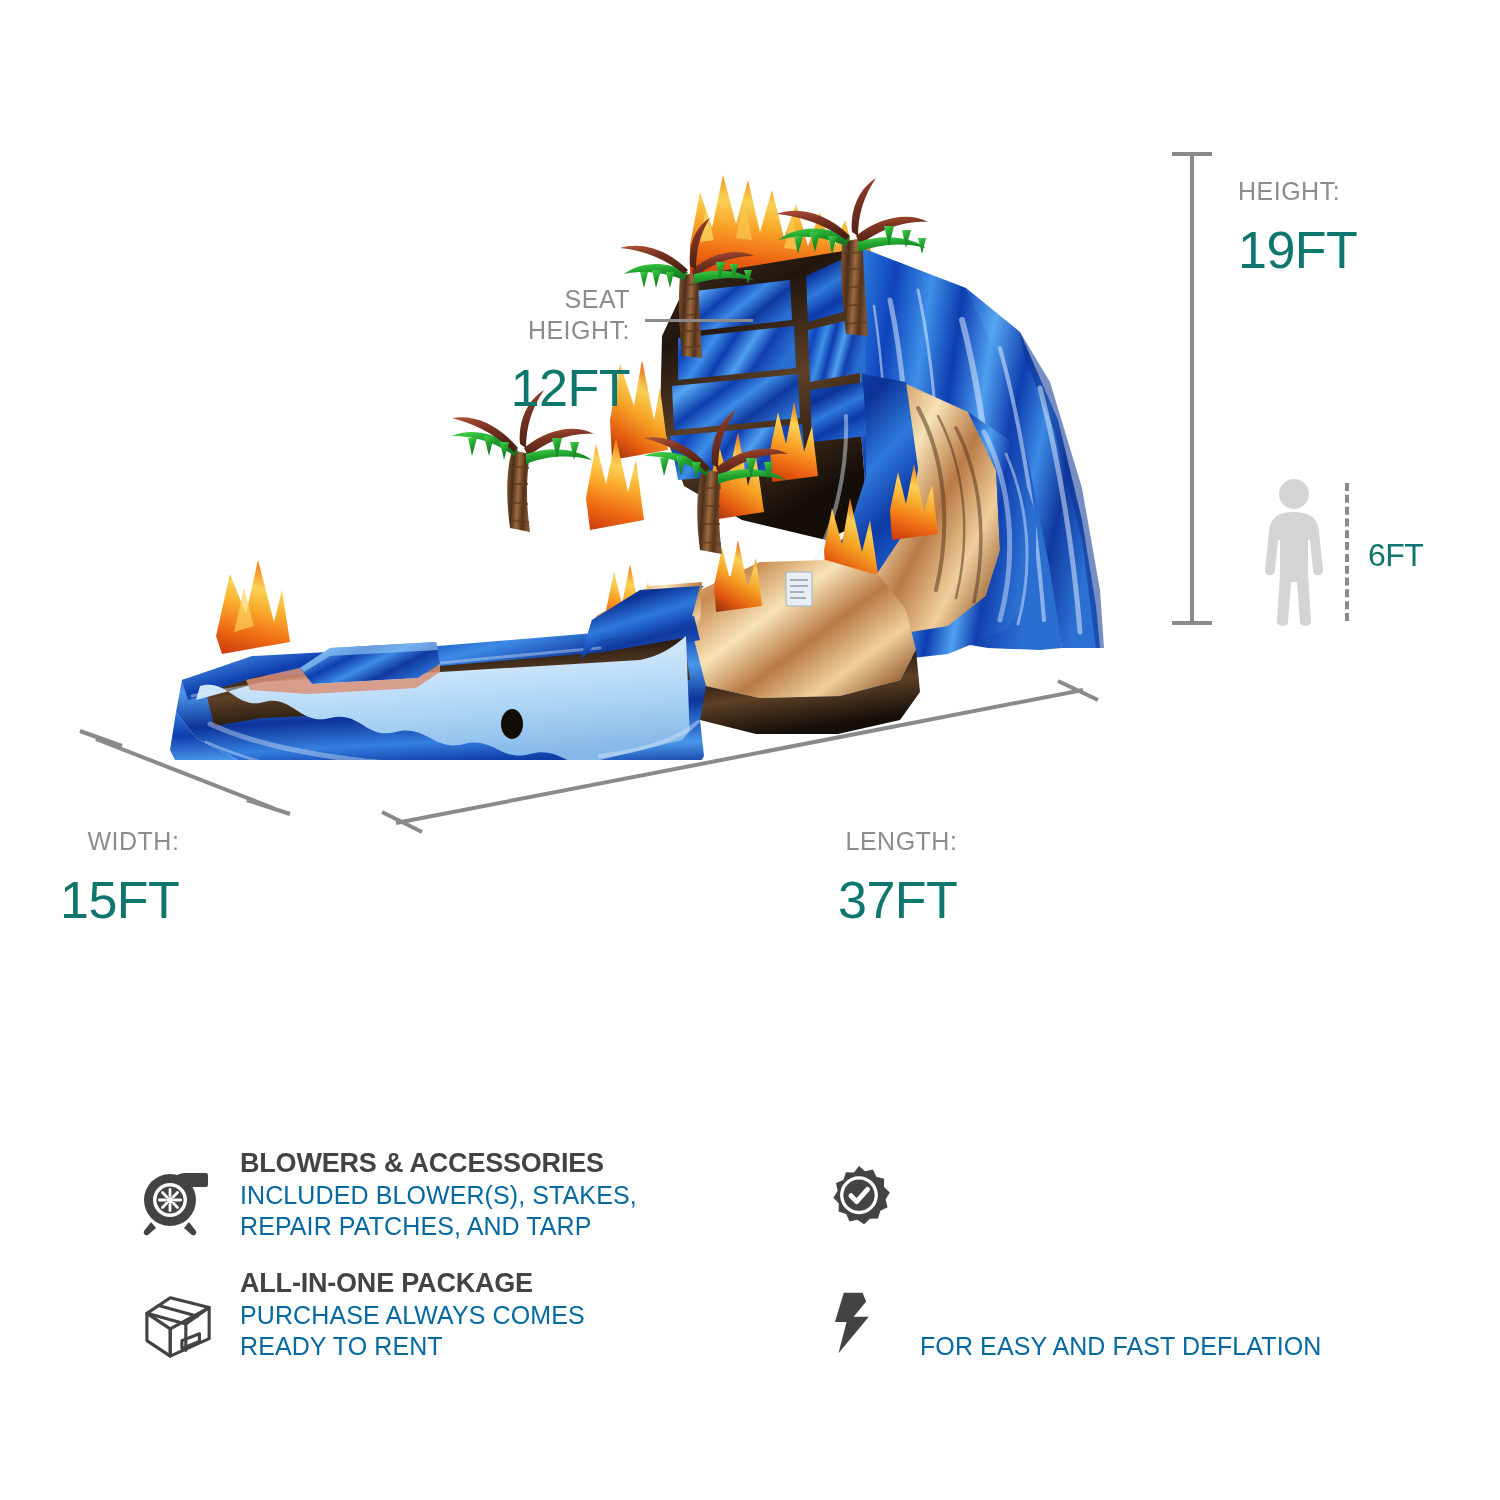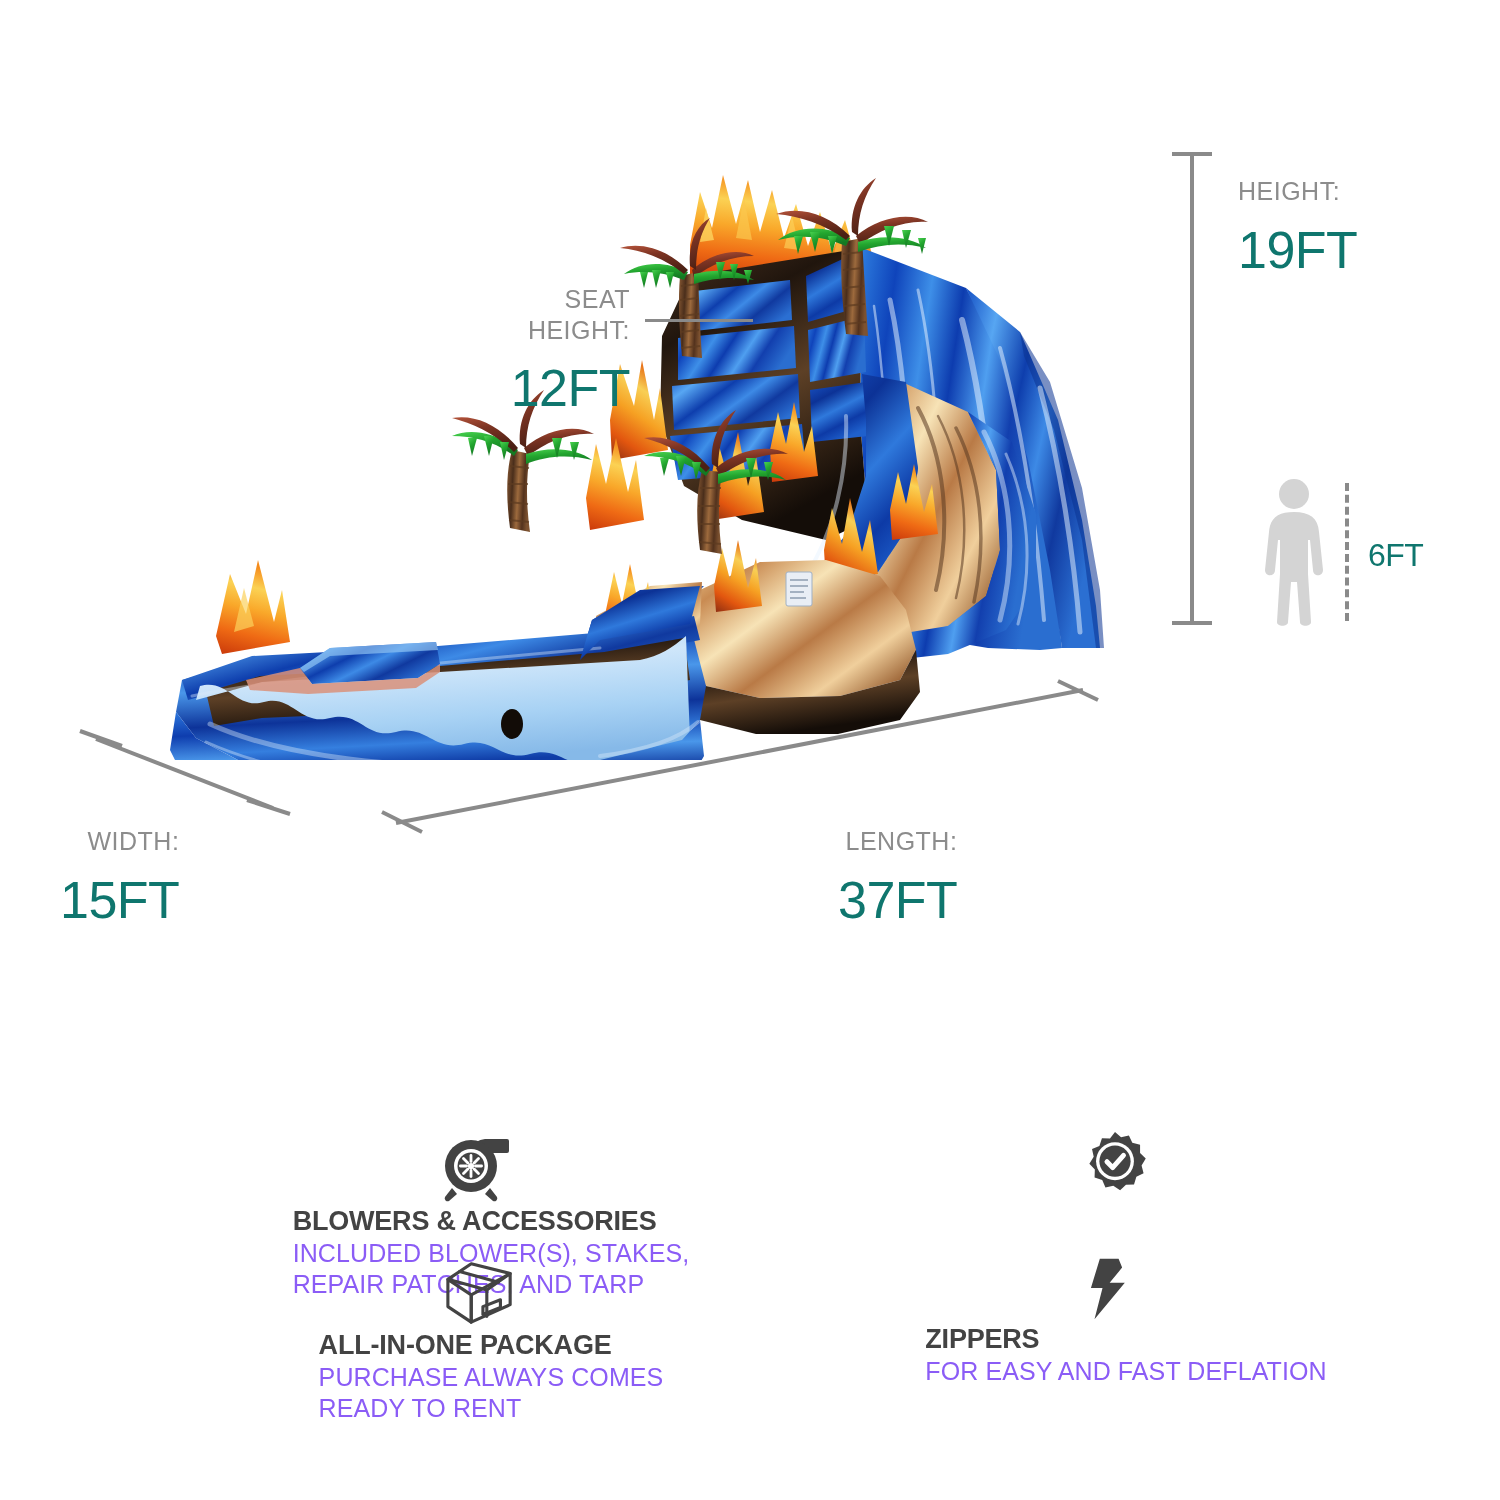--- a/index.html
+++ b/index.html
@@ -68,36 +68,36 @@
 
   
   .features {
     position: absolute; left: 140px; top: 1122px;
     width: 1270px; height: 300px;
     display: grid;
     grid-template-columns: 680px 590px;
     grid-template-rows: 120px 120px;
     row-gap: 0px;
   }
-  .feature { display: flex; align-items: center; flex-direction: column; }
+  .feature { display: flex; align-items: flex-end; }
   .f-icon {
     width: 78px; min-width: 78px; height: 86px;
     display: flex; align-items: flex-start; justify-content: center;
     padding-top: 8px;
   }
   .f-text { padding-left: 22px; padding-top: 2px; }
   .f-title {
     display: block;
     font-size: 27px; font-weight: 700; color: #434343;
     letter-spacing: -0.2px; line-height: 1.18;
     white-space: nowrap;
   }
   .f-desc {
     display: block;
-    font-size: 25px; font-weight: 400; color: #8b5cf6;
+    font-size: 25px; font-weight: 400; color: #0369a1;
     letter-spacing: 0.1px; line-height: 1.24;
     white-space: pre-line;
   }
   .feat-b .f-icon { padding-top: 14px; }
 </style>
 </head>
 <body>
 
 <div class="page">
 
@@ -525,19 +525,18 @@
       </div>
     </div>
 
     <div class="feature feat-b">
       <div class="f-icon">
         <svg viewBox="0 0 74 74" width="66" height="66">
           <path d="M41 3 L20 3 L10 36 L23 36 L14 71 L48 30 L31 30 L45 13 Z" fill="#434343"></path>
         </svg>
       </div>
       <div class="f-text">
-        <span class="f-title">ZIPPERS</span>
         <span class="f-desc">FOR EASY AND FAST DEFLATION</span>
       </div>
     </div>
 
   </div>
 </div>
 
 </body></html>

